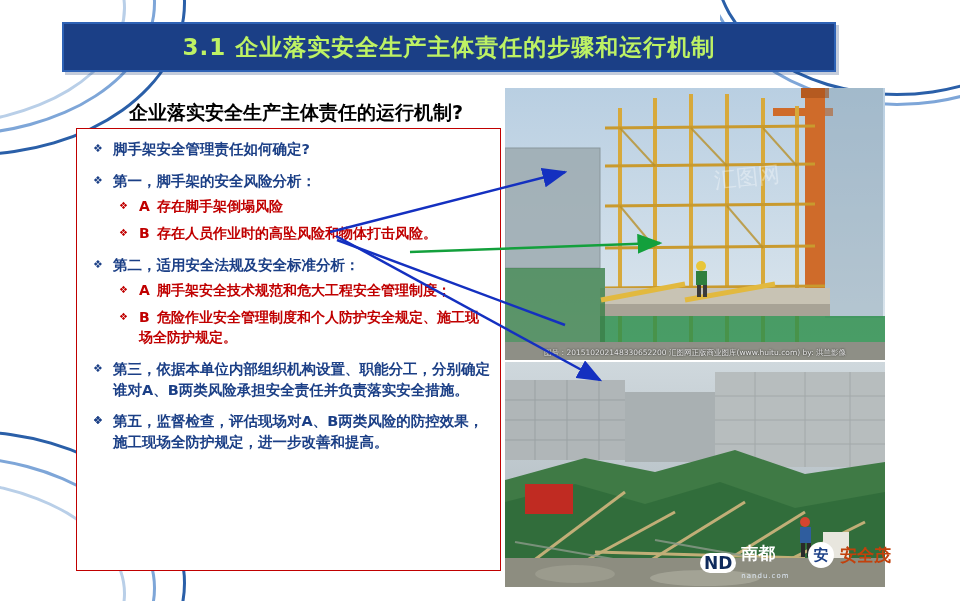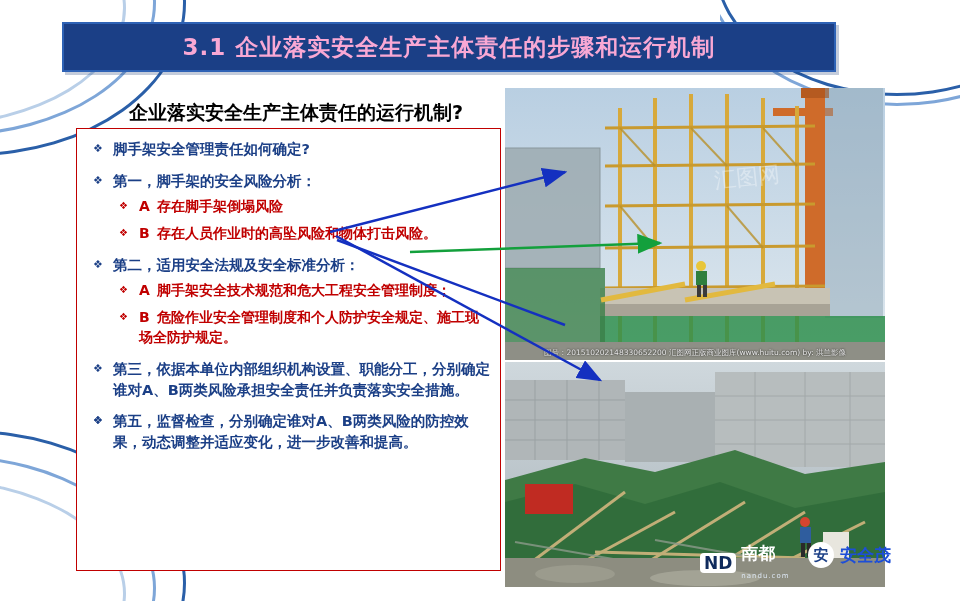--- a/index.html
+++ b/index.html
@@ -23,21 +23,21 @@
 
   
   .title-banner{
     position:absolute;left:62px;top:22px;width:770px;height:46px;
     background:#1b3f86;
     border:2px solid #2e62b5;
     box-shadow:3px 3px 0 rgba(20,50,110,0.25);
     display:flex;align-items:center;justify-content:center;
   }
   .title-banner .txt{
-    color:#f9a8d4;font-size:23px;font-weight:bold;letter-spacing:1px;
+    color:#bef264;font-size:23px;font-weight:bold;letter-spacing:1px;
     font-family:"DejaVu Sans", sans-serif;
   }
 
   
   .subtitle{
     position:absolute;left:96px;top:100px;width:400px;
     color:#000000;font-size:19px;font-weight:bold;text-align:center;
   }
 
   
@@ -78,34 +78,34 @@
     font-size:7.5px;color:#e8e8e8;text-align:center;
     text-shadow:0 0 2px #000;
   }
 
   
   .logo-nandu{
     position:absolute;left:700px;top:544px;display:flex;align-items:center;gap:5px;
   }
   .logo-nandu .nd{
     background:#ffffff;color:#0e2a5c;font-weight:bold;font-size:17px;
-    padding:0 4px;border-radius:4px;line-height:20px;
+    padding:0 4px;border-radius:10px;line-height:20px;
   }
   .logo-nandu .cn{color:#ffffff;font-size:17px;font-weight:bold;line-height:1;margin-top:28px;}
   .logo-nandu .en{color:#dce6f2;font-size:7px;letter-spacing:1px;}
 
   .logo-anquan{
     position:absolute;left:808px;top:542px;display:flex;align-items:center;gap:6px;
   }
   .logo-anquan .circle{
     width:26px;height:26px;border-radius:50%;background:#ffffff;
     display:flex;align-items:center;justify-content:center;
     color:#1b3f86;font-size:15px;font-weight:bold;
   }
-  .logo-anquan .name{color:#1d4ed8;font-size:17px;font-weight:bold;}
+  .logo-anquan .name{color:#c2410c;font-size:17px;font-weight:bold;}
   svg.overlay{position:absolute;left:0;top:0;width:960px;height:601px;pointer-events:none;}
 </style>
 </head>
 <body>
 
 <div id="slide">
 
   <div class="arc-layer">
     <div class="arc" style="left:-240px;top:-150px;width:420px;height:300px;"></div>
     <div class="arc light" style="left:-250px;top:-130px;width:400px;height:260px;"></div>
@@ -172,21 +172,21 @@
         <span class="dia">❖</span>
         <span>第三，依据本单位内部组织机构设置、职能分工，分别确定谁对A、B两类风险承担安全责任并负责落实安全措施。</span>
       </li>
 
       <li>
         <span class="dia">❖</span>
       </li>
 
       <li>
         <span class="dia">❖</span>
-        <span>第五，监督检查，分别确定谁对A、B两类风险的防控效果，动态调整并适应变化，进一步改善和提高。</span>
+        <span>第五，监督检查，评估现场对A、B两类风险的防控效果，施工现场全防护规定，进一步改善和提高。</span>
       </li>
 
     </ul>
   </div>
 
   <div class="photo-top">
     <svg viewBox="0 0 380 272" width="380" height="272" preserveAspectRatio="none">
       <defs>
         <linearGradient id="skyT" x1="0" y1="0" x2="0" y2="1">
           <stop offset="0%" stop-color="#b9cfe2"></stop>

